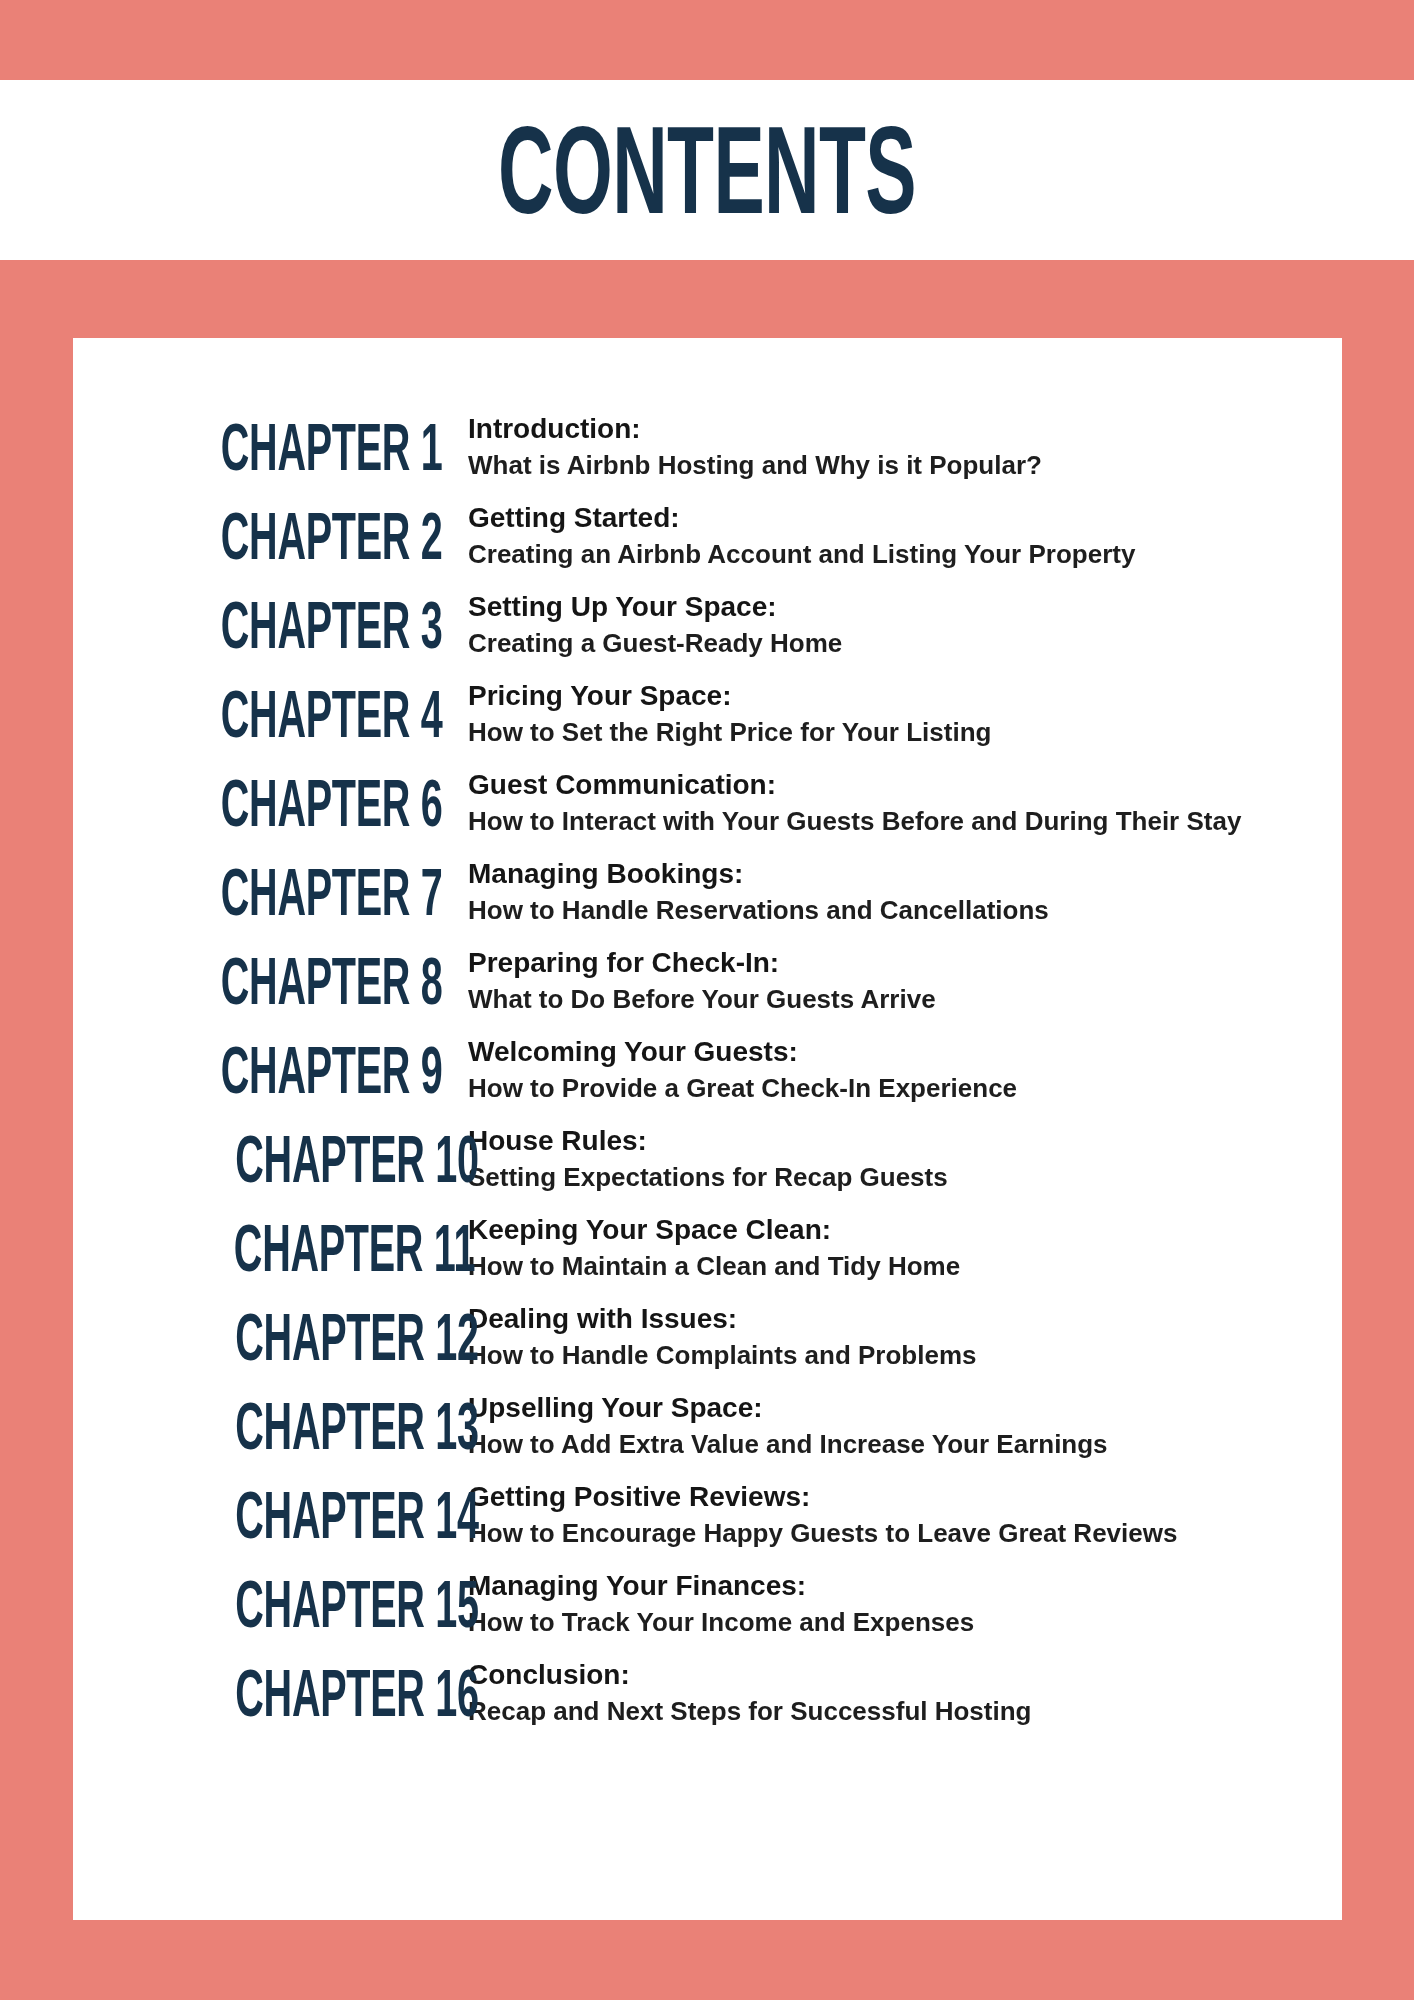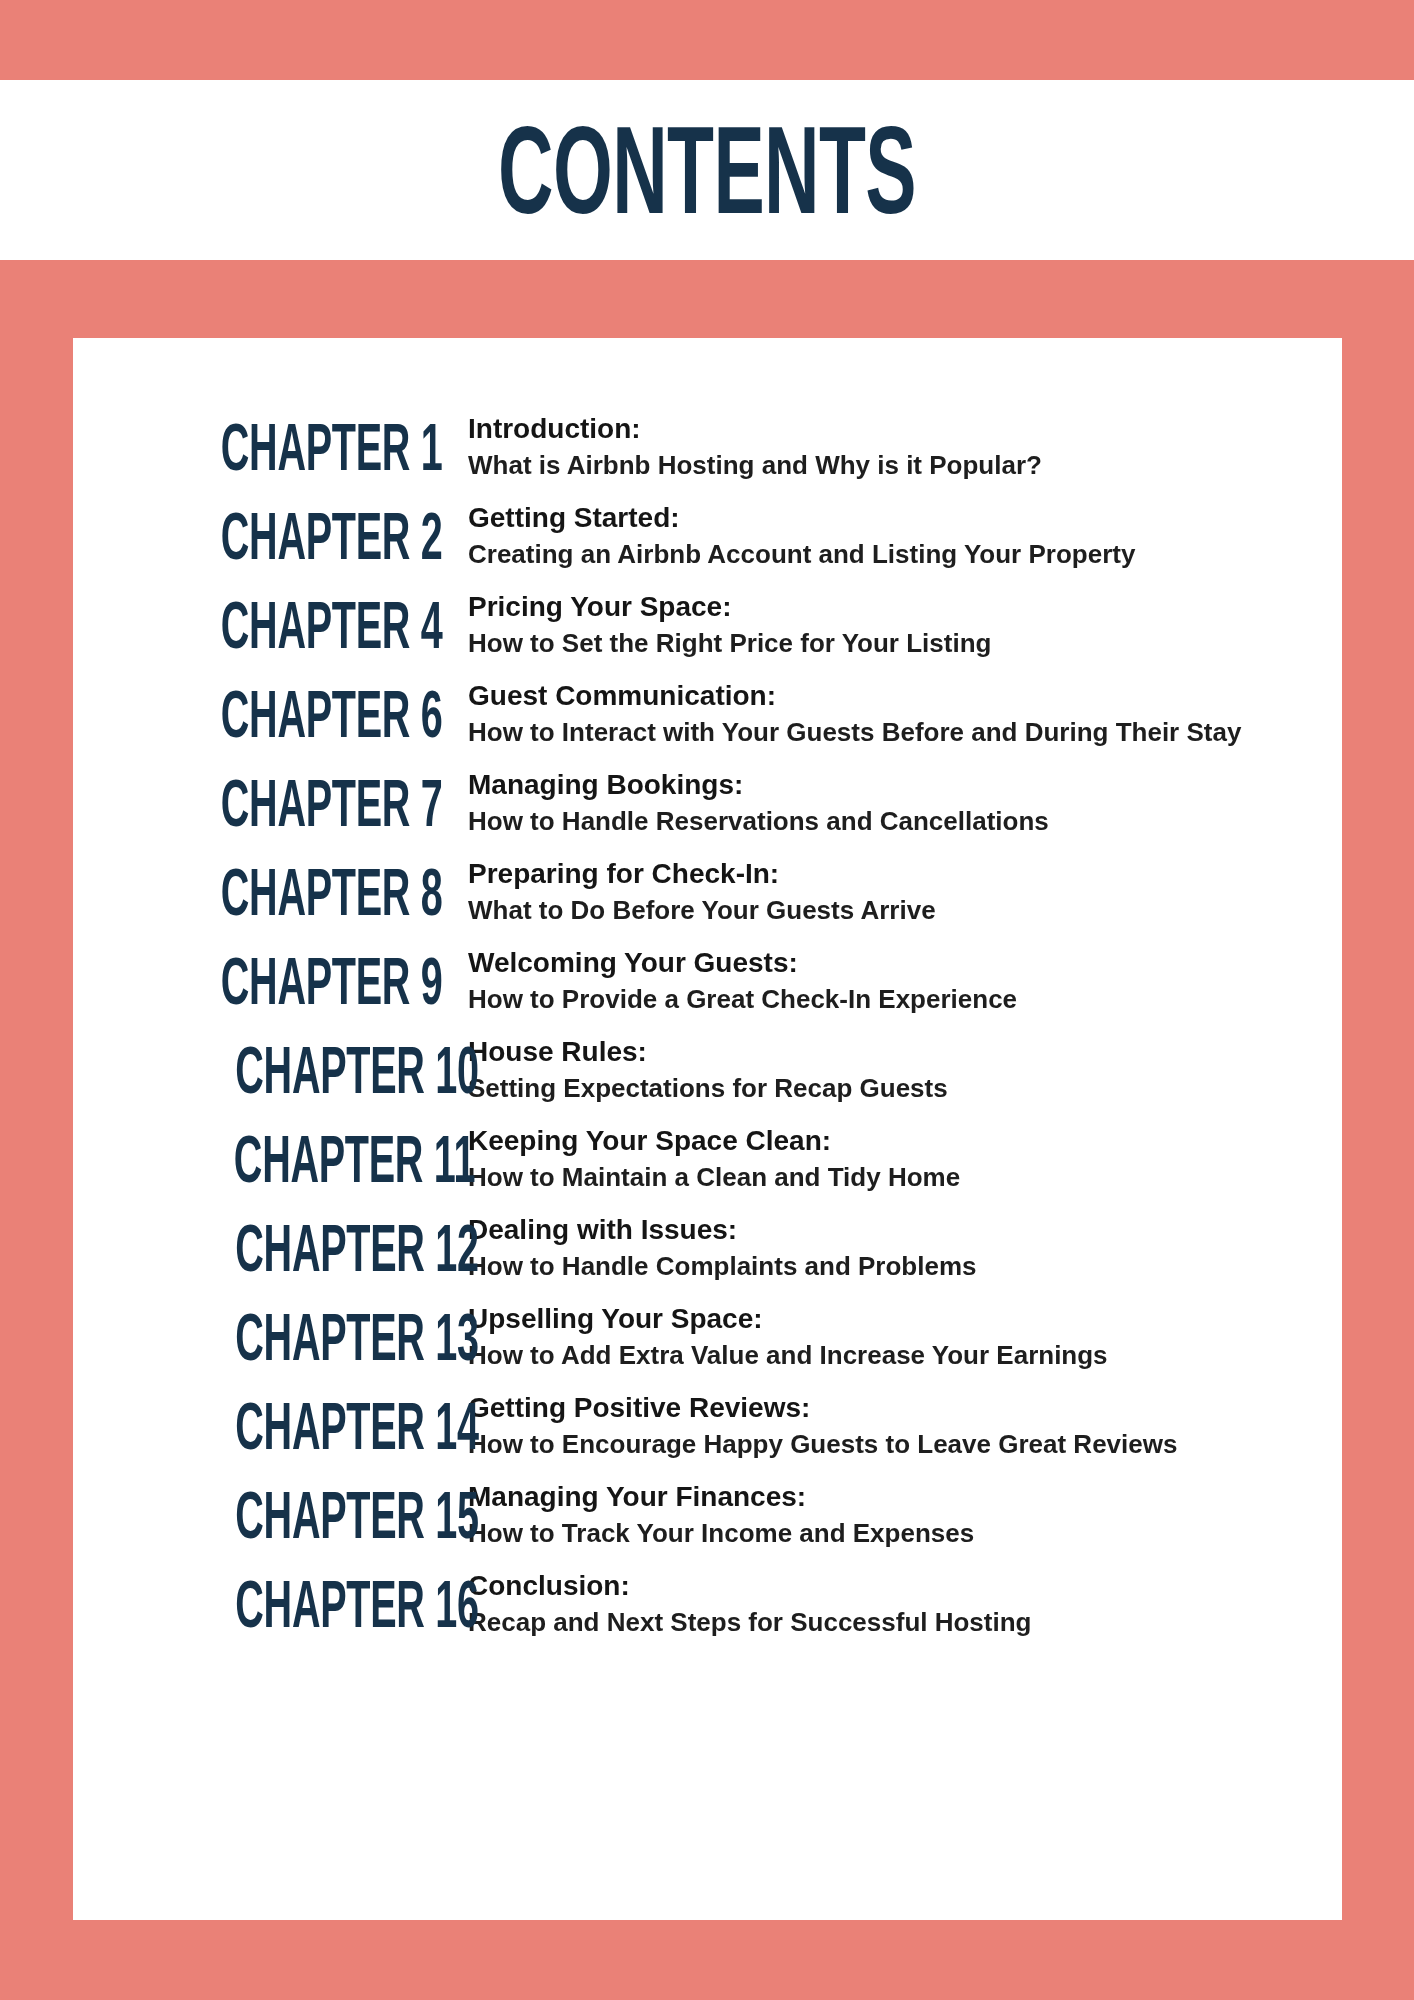--- a/index.html
+++ b/index.html
@@ -107,20 +107,29 @@
   <div class="row">
     <div class="chlabel-box">
       <span class="chlabel">CHAPTER 2</span>
     </div>
     <div class="entry">
       <div class="entry-title">Getting Started:</div>
       <div class="entry-subtitle">Creating an Airbnb Account and Listing Your Property</div>
     </div>
   </div>
 
+  <div class="row">
+    <div class="chlabel-box">
+      <span class="chlabel">CHAPTER 3</span>
+    </div>
+    <div class="entry">
+      <div class="entry-title">Setting Up Your Space:</div>
+      <div class="entry-subtitle">Creating a Guest-Ready Home</div>
+    </div>
+  </div>
 
   <div class="row">
     <div class="chlabel-box">
       <span class="chlabel">CHAPTER 4</span>
     </div>
     <div class="entry">
       <div class="entry-title">Pricing Your Space:</div>
       <div class="entry-subtitle">How to Set the Right Price for Your Listing</div>
     </div>
   </div>

